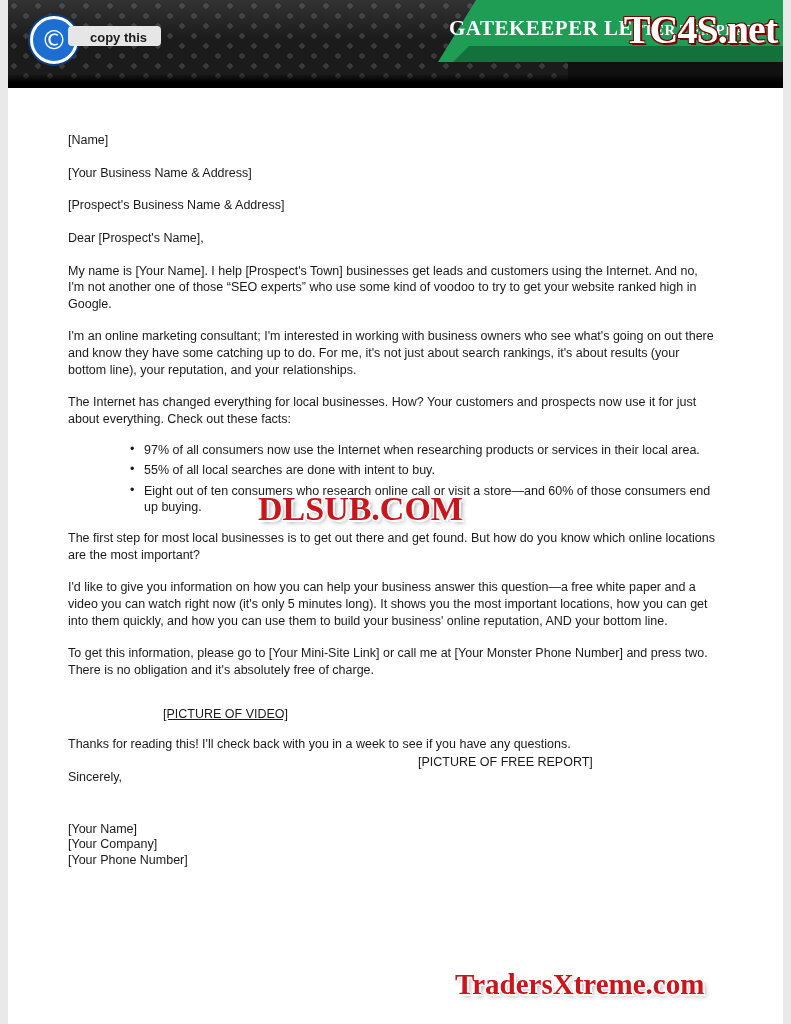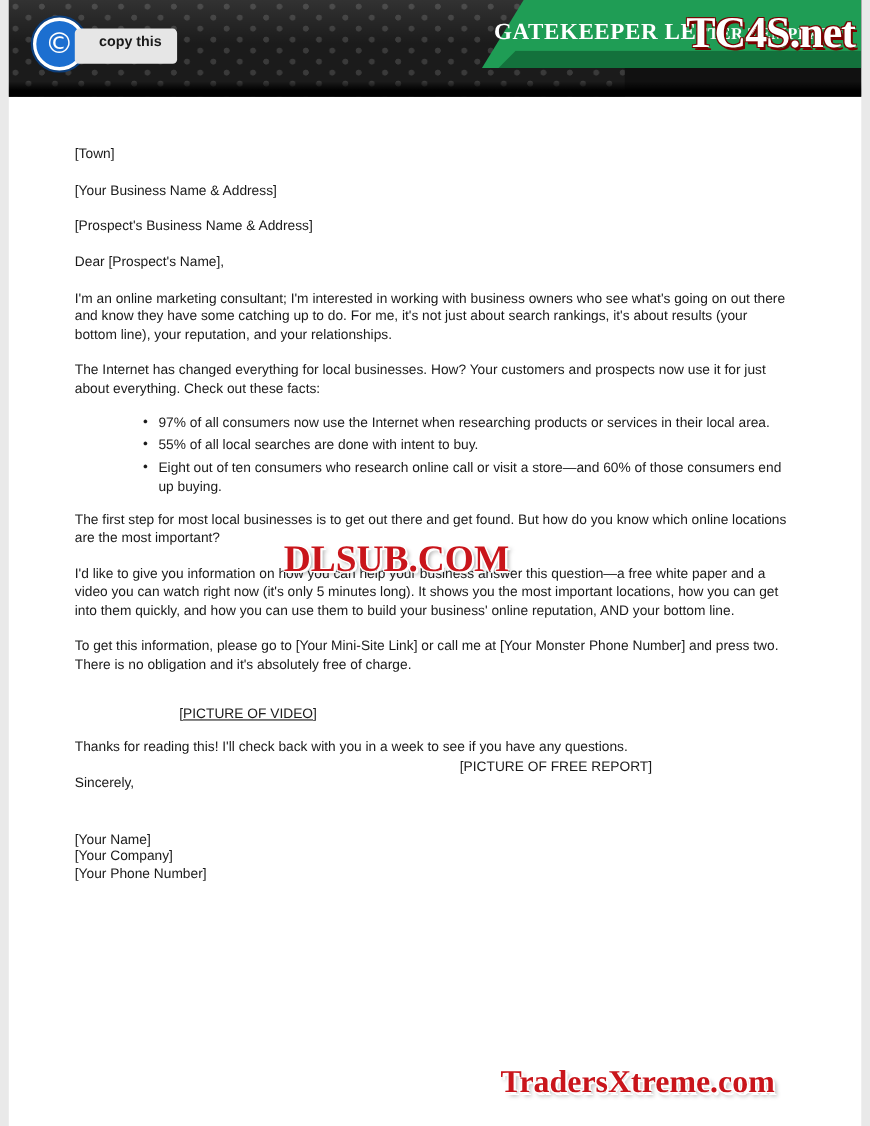--- a/index.html
+++ b/index.html
@@ -119,21 +119,21 @@
     justify-content: center;
     color: #ffffff;
     font-size: 26px;
     font-family: "DejaVu Sans", sans-serif;
     line-height: 1;
   }
   .copy-pill {
     position: absolute;
     left: 60px;
     top: 26px;
-    height: 32px;
+    height: 20px;
     padding: 0 14px 0 22px;
     background: #e6e6e6;
     border-radius: 4px;
     color: #1a1a1a;
     font-size: 13px;
     font-weight: bold;
     line-height: 24px;
     white-space: nowrap;
   }
 
@@ -270,25 +270,26 @@
 
     <div class="copy-badge">
       <span>©</span>
     </div>
     <div class="copy-pill">copy this</div>
 
     <div class="wm-header">TC4S.net</div>
   </div>
 
   <div class="letter">
-    <p>[Town]</p>
+    <p>[Name]</p>
     <p>[Your Business Name &amp; Address]</p>
     <p>[Prospect's Business Name &amp; Address]</p>
     <p>Dear [Prospect's Name],</p>
 
+    <p>My name is [Your Name]. I help [Prospect's Town] businesses get leads and customers using the Internet. And no, I'm not another one of those “SEO experts” who use some kind of voodoo to try to get your website ranked high in Google.</p>
     <p>I'm an online marketing consultant; I'm interested in working with business owners who see what's going on out there and know they have some catching up to do. For me, it's not just about search rankings, it's about results (your bottom line), your reputation, and your relationships.</p>
     <p class="tight">The Internet has changed everything for local businesses. How? Your customers and prospects now use it for just about everything. Check out these facts:</p>
 
     <ul class="bullets">
       <li>97% of all consumers now use the Internet when researching products or services in their local area.</li>
       <li>55% of all local searches are done with intent to buy.</li>
       <li>Eight out of ten consumers who research online call or visit a store—and 60% of those consumers end up buying.</li>
     </ul>
 
     <p>The first step for most local businesses is to get out there and get found. But how do you know which online locations are the most important?</p>

